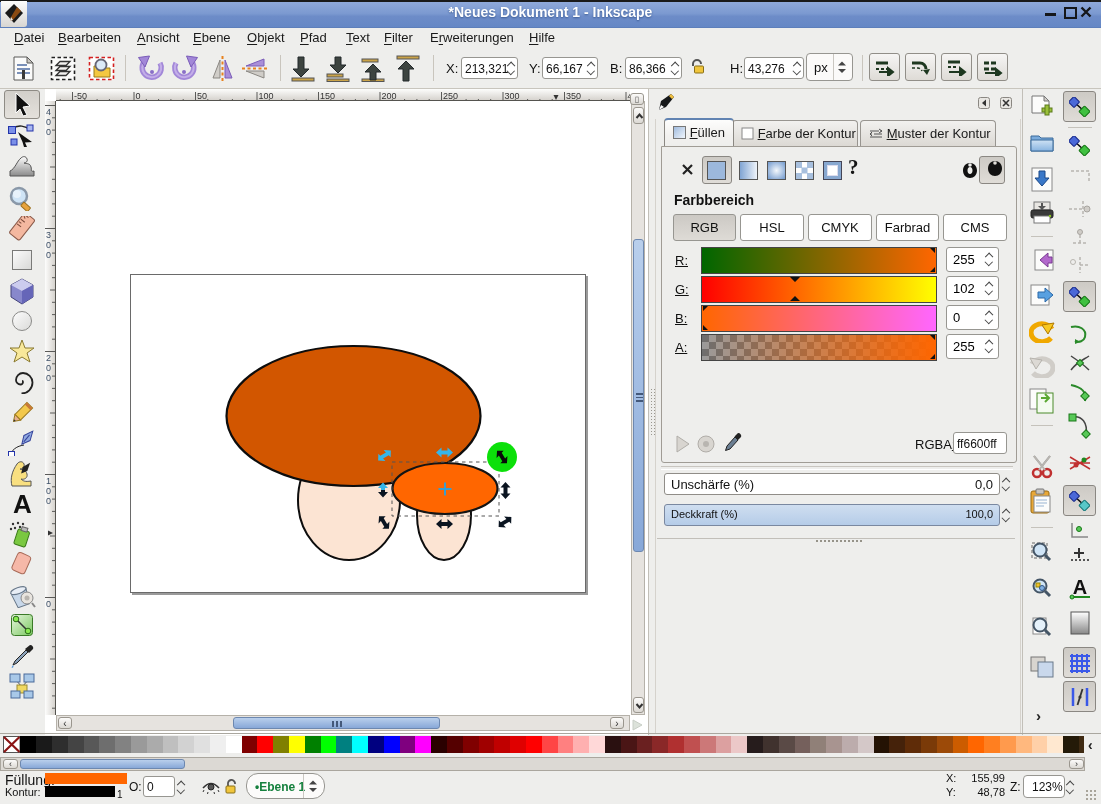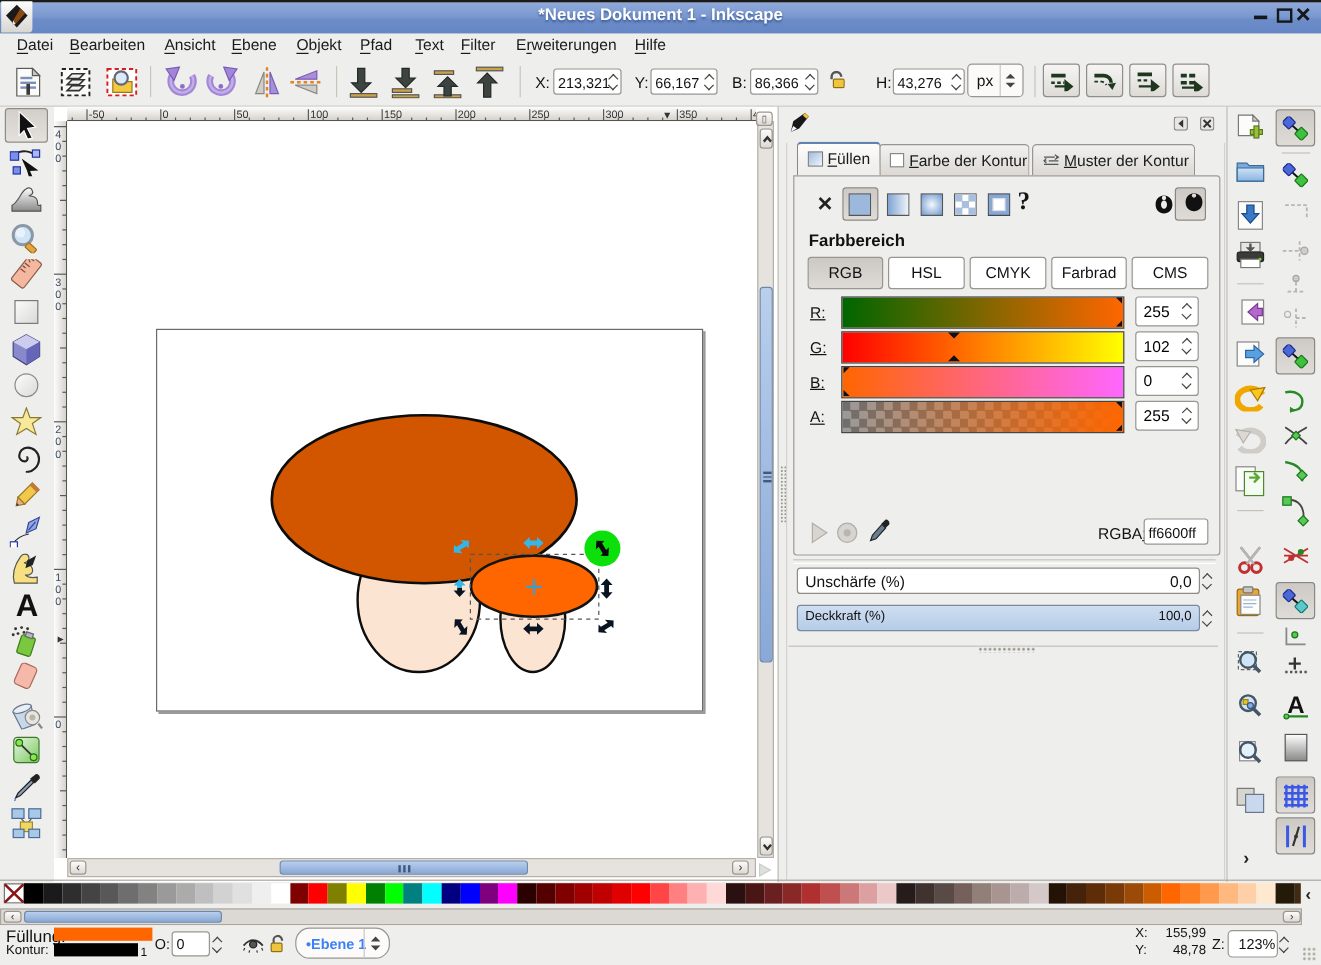--- a/index.html
+++ b/index.html
@@ -963,21 +963,21 @@
 <div class="spin" style="left:175px;top:5px"></div>
 <svg class="abs" style="left:202px;top:10px" width="18" height="13" viewBox="0 0 18 13">
       <path d="M1 7 Q9 -2 17 7" fill="none" stroke="#333" stroke-width="1.5"></path>
       <circle cx="9" cy="6" r="3" fill="#555" stroke="#222"></circle>
       <path d="M2 9 l-1 2 M6 11 l-0.5 2 M12 11 l0.5 2 M16 9 l1 2" stroke="#333"></path>
     </svg>
 <svg class="abs" style="left:224px;top:8px" width="13" height="15" viewBox="0 0 13 15">
       <path d="M4 7 V5 a3.5 3.5 0 0 1 7 -1 l0 1" fill="none" stroke="#555" stroke-width="1.8"></path>
       <rect x="2" y="7" width="9" height="7" rx="1" fill="#f0c53c" stroke="#8a7018"></rect>
     </svg>
-<div class="abs" style="left:246px;top:2px;width:79px;height:26px;background:#fcfbfa;border:1px solid #979691;border-radius:12px;box-sizing:border-box;font-size:12px;font-weight:bold;color:#3b82f6;padding:6px 0 0 8px">•Ebene 1</div>
+<div class="abs" style="left:246px;top:2px;width:79px;height:26px;background:#fcfbfa;border:1px solid #979691;border-radius:12px;box-sizing:border-box;font-size:12px;font-weight:bold;color:#15803d;padding:6px 0 0 8px">•Ebene 1</div>
 <div class="abs" style="left:303px;top:3px;width:1px;height:24px;background:#cac7c1"></div>
 <svg class="abs" style="left:308px;top:9px" width="10" height="13" viewBox="0 0 10 13">
       <path d="M1 4.5 L5 0.5 L9 4.5 z M1 8 L5 12 L9 8 z" fill="#444"></path>
     </svg>
 <div class="abs" style="left:946px;top:1px;font-size:11px;color:#111">X:</div>
 <div class="abs" style="left:946px;top:15px;font-size:11px;color:#111">Y:</div>
 <div class="abs" style="left:962px;top:1px;width:43px;font-size:11px;color:#111;text-align:right">155,99</div>
 <div class="abs" style="left:962px;top:15px;width:43px;font-size:11px;color:#111;text-align:right">48,78</div>
 <div class="abs" style="left:1010px;top:9px;font-size:12px;color:#111">Z:</div>
 <div class="entry" style="left:1023px;top:4px;width:42px;height:23px;font-size:12px;padding:4px 0 0 8px;border-radius:4px">123%</div>

